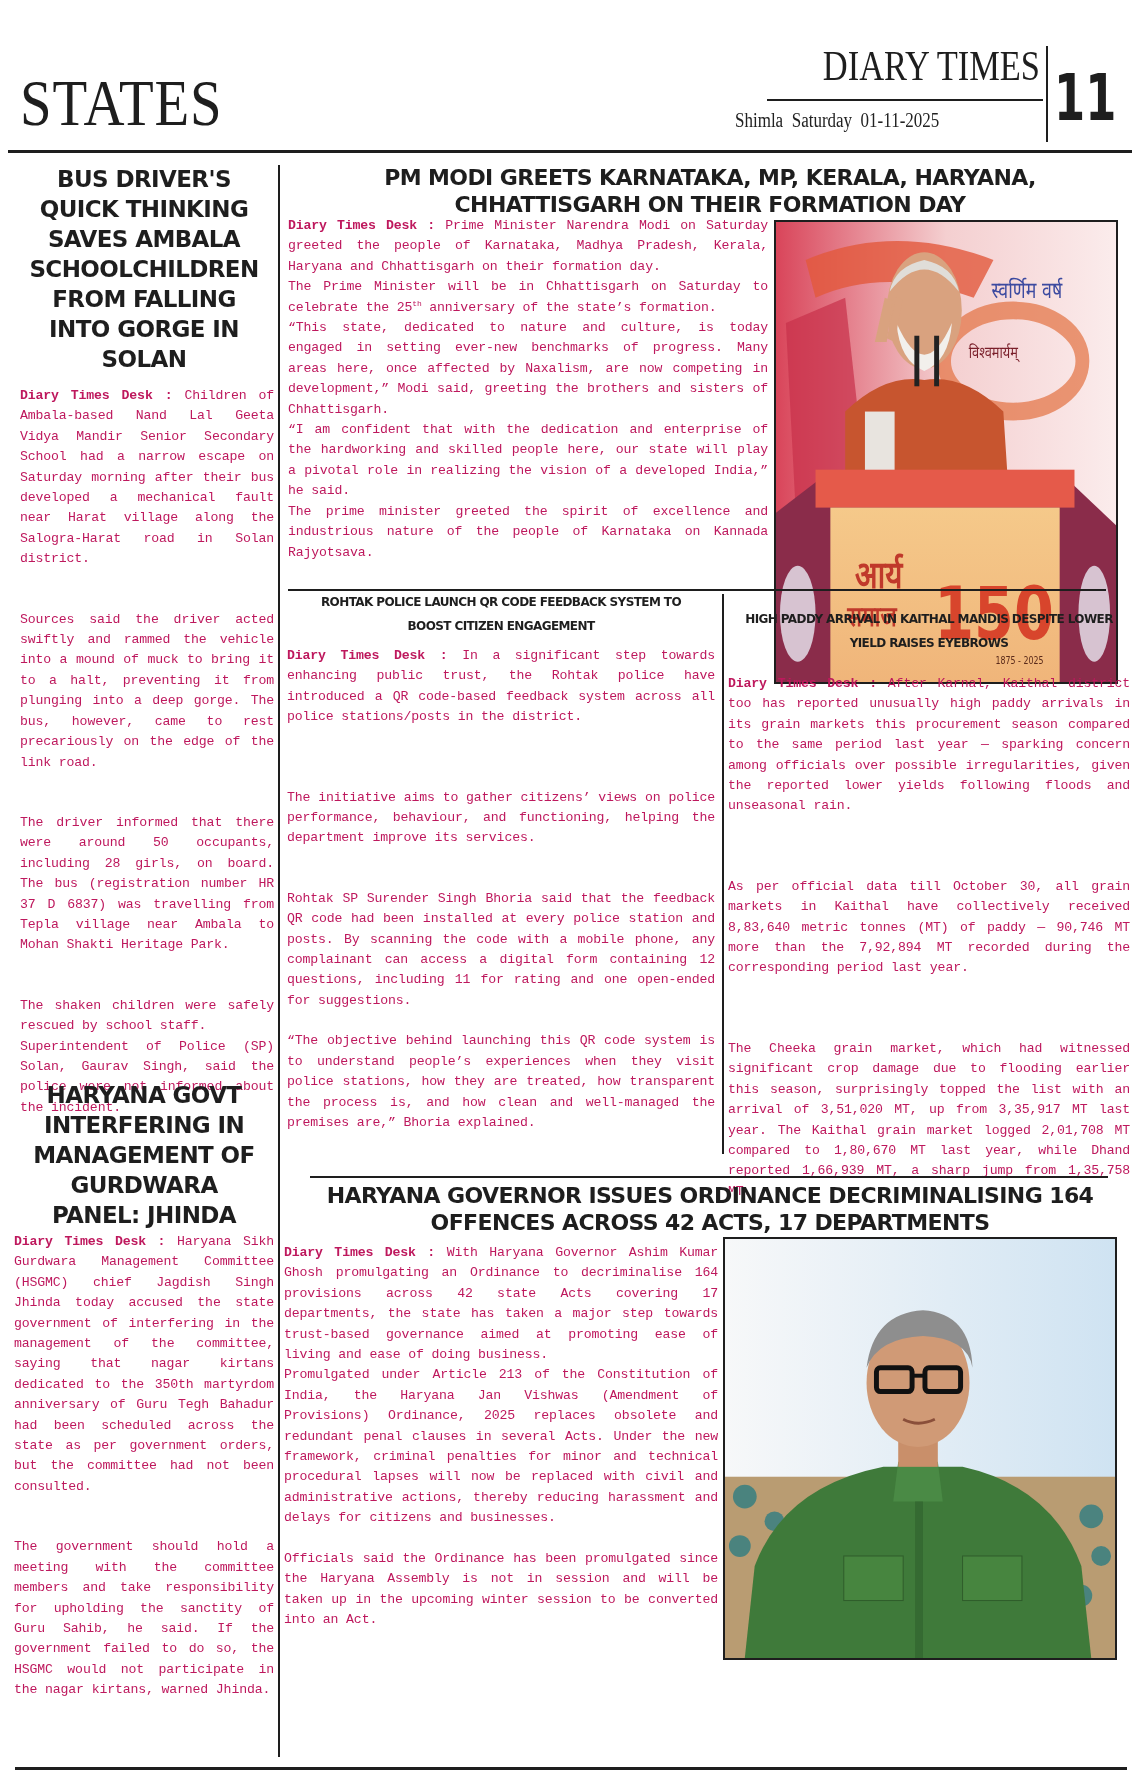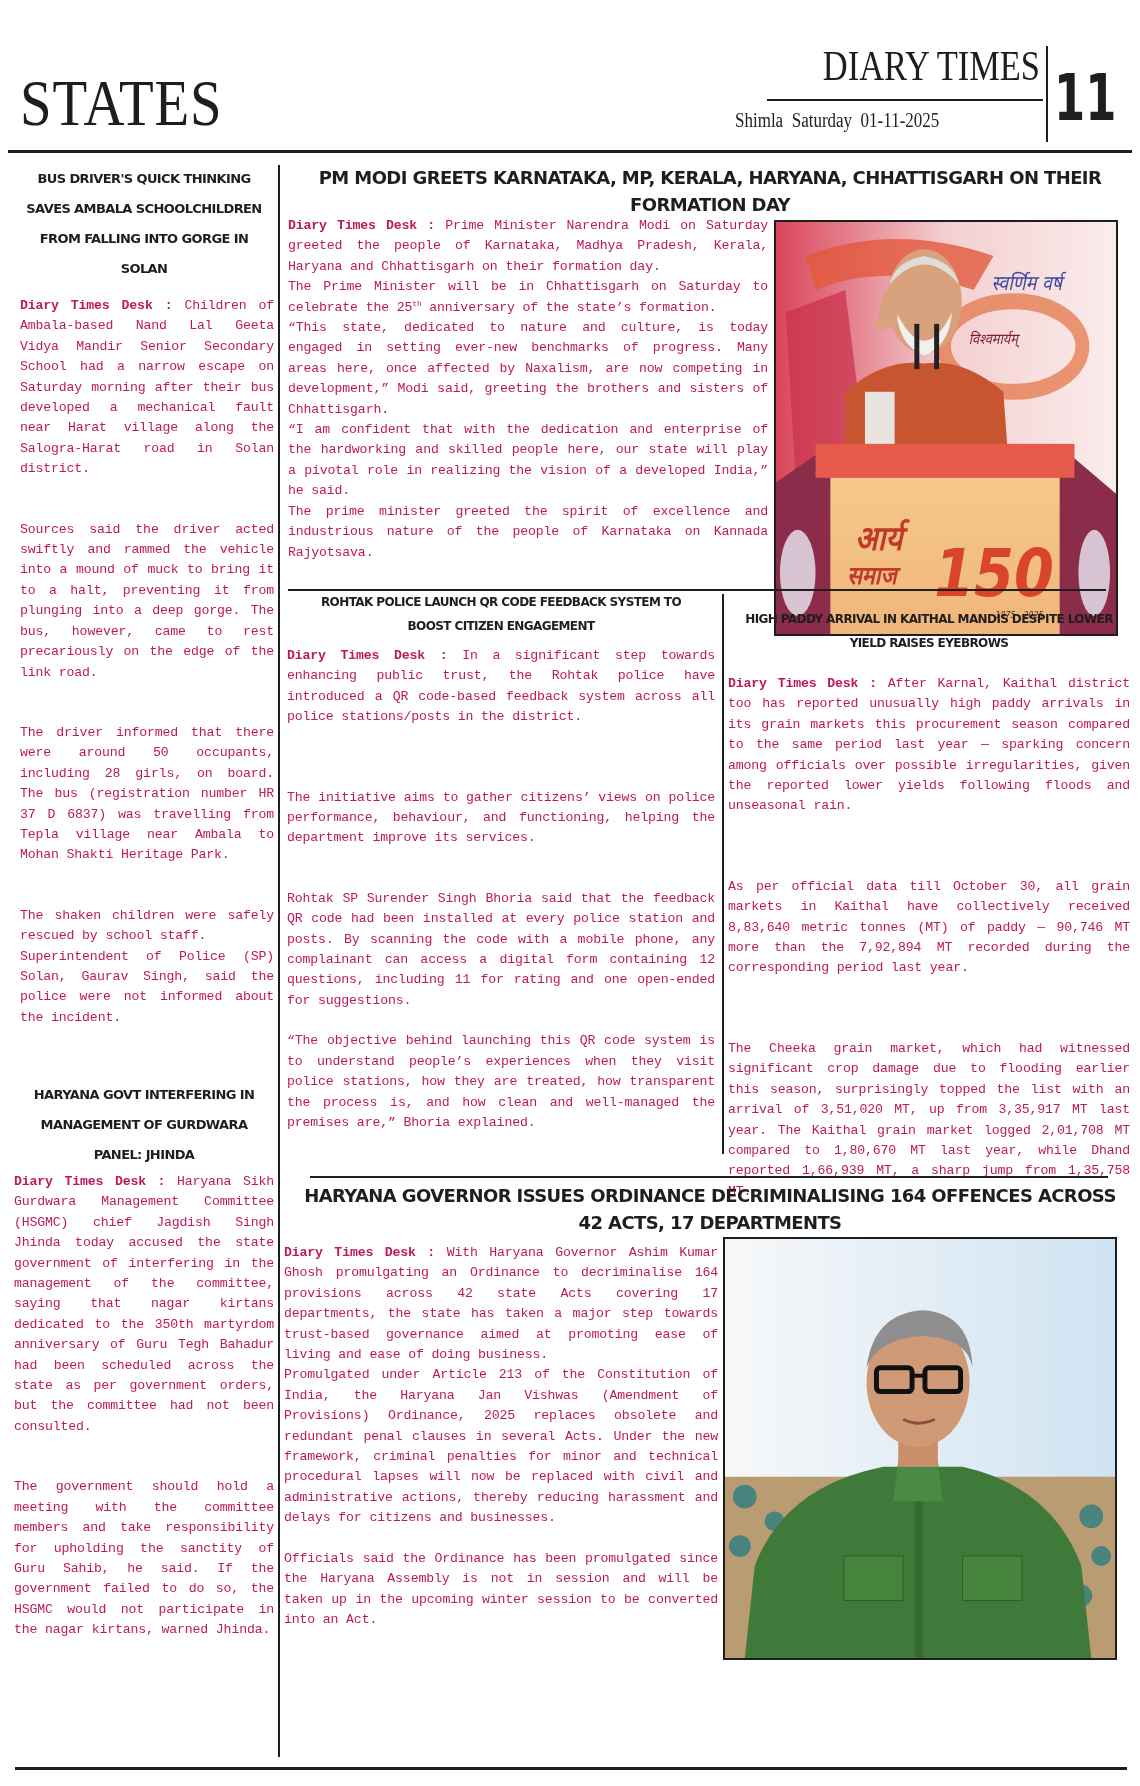--- a/index.html
+++ b/index.html
@@ -45,22 +45,22 @@
 
   
   .vrule { width: 2px; background: #1e1e1e; }
 
   
   .headline {
     font-family: "DejaVu Sans", sans-serif; font-weight: bold;
     text-align: center; color: #1e1e1e;
     letter-spacing: -0.6px;
   }
-  .h-left { font-size: 13px; line-height: 30px; }
-  .h-wide { font-size: 18px; line-height: 27px; }
+  .h-left { font-size: 23px; line-height: 30px; }
+  .h-wide { font-size: 22px; line-height: 27px; }
   .h-mid { font-size: 12px; line-height: 24px; }
 
   
   .body {
     font-family: Liberation Mono, monospace;
     font-size: 13.2px; line-height: 20.4px;
     text-align: justify; color: #be185d;
     letter-spacing: -0.15px;
   }
   .body p { margin: 0; }
@@ -110,21 +110,21 @@
 </div>
 
 <div class="abs headline h-wide" style="left:300px; top:164px; width:820px;">PM MODI GREETS KARNATAKA, MP, KERALA, HARYANA, CHHATTISGARH ON THEIR FORMATION DAY</div>
 <div class="abs body" style="left:288px; top:216px; width:480px;">
   <p><span class="byline">Diary Times Desk :</span> <span>Prime Minister Narendra Modi on Saturday greeted the people of Karnataka, Madhya Pradesh, Kerala, Haryana and Chhattisgarh on their formation day.</span></p>
   <p><span>The Prime Minister will be in Chhattisgarh on Saturday to celebrate the 25</span><sup>th</sup><span> anniversary of the state’s formation.</span></p>
   <p>“This state, dedicated to nature and culture, is today engaged in setting ever-new benchmarks of progress. Many areas here, once affected by Naxalism, are now competing in development,” Modi said, greeting the brothers and sisters of Chhattisgarh.</p>
   <p>“I am confident that with the dedication and enterprise of the hardworking and skilled people here, our state will play a pivotal role in realizing the vision of a developed India,” he said.</p>
   <p>The prime minister greeted the spirit of excellence and industrious nature of the people of Karnataka on Kannada Rajyotsava.</p>
 </div>
-<div class="abs photo" style="left:774px; top:220px; width:344px; height:416px;font-style:italic;">
+<div class="abs photo" style="left:774px; top:220px; width:344px; height:464px;">
   <svg viewBox="0 0 344 364" preserveAspectRatio="none">
     <defs>
       <linearGradient id="bgGrad" x1="0" y1="0" x2="1" y2="0">
         <stop offset="0" stop-color="#d9455a"></stop>
         <stop offset="0.5" stop-color="#f4cfd0"></stop>
         <stop offset="1" stop-color="#fbecec"></stop>
       </linearGradient>
       <linearGradient id="podGrad" x1="0" y1="0" x2="0" y2="1">
         <stop offset="0" stop-color="#f5c98a"></stop>
         <stop offset="1" stop-color="#f0b57a"></stop>

